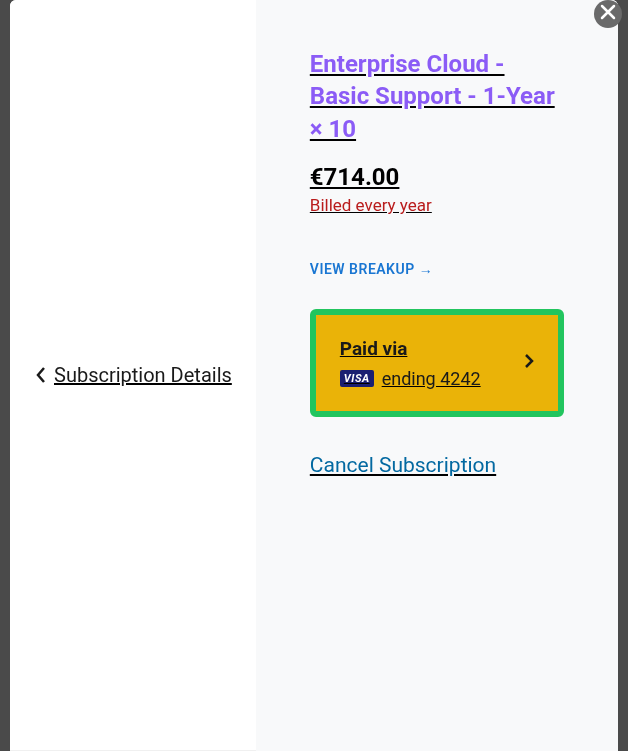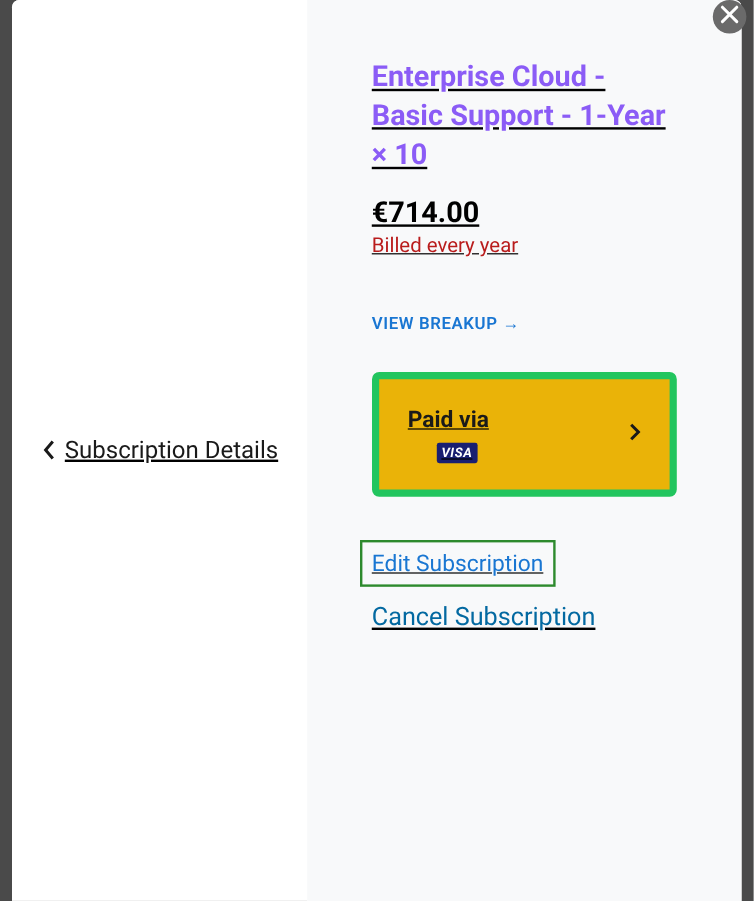--- a/index.html
+++ b/index.html
@@ -125,21 +125,20 @@
     }
     .paid-via-label {
       font-size: 19px;
       font-weight: 700;
       color: #1a1a1a;
     }
     .card-row {
       display: flex;
       align-items: center;
       gap: 8px;
-      margin-left: 24px;
     }
     .visa-badge {
       background: #1a1f71;
       color: #fff;
       font-size: 11px;
       font-weight: 700;
       font-style: italic;
       padding: 2px 4px;
       border-radius: 2px;
       letter-spacing: 0.5px;
@@ -206,29 +205,27 @@
 
     <div class="view-breakup">
       <span>VIEW BREAKUP →</span>
     </div>
 
     <div class="payment-card">
       <div class="payment-left">
         <div class="paid-via-label">Paid via</div>
         <div class="card-row">
           <span class="visa-badge">VISA</span>
+          <span class="card-ending">ending 4242</span>
         </div>
       </div>
       <span class="chevron-right">
         <svg viewBox="0 0 10 16">
             <polyline points="2,2 8,8 2,14"></polyline>
           </svg>
       </span>
     </div>
 
     <div class="action-links">
-      <div class="edit-link-wrapper">
-        <span class="edit-link">Edit Subscription</span>
-      </div>
       <span class="cancel-link">Cancel Subscription</span>
     </div>
   </div>
 </div>
 
 </body></html>

